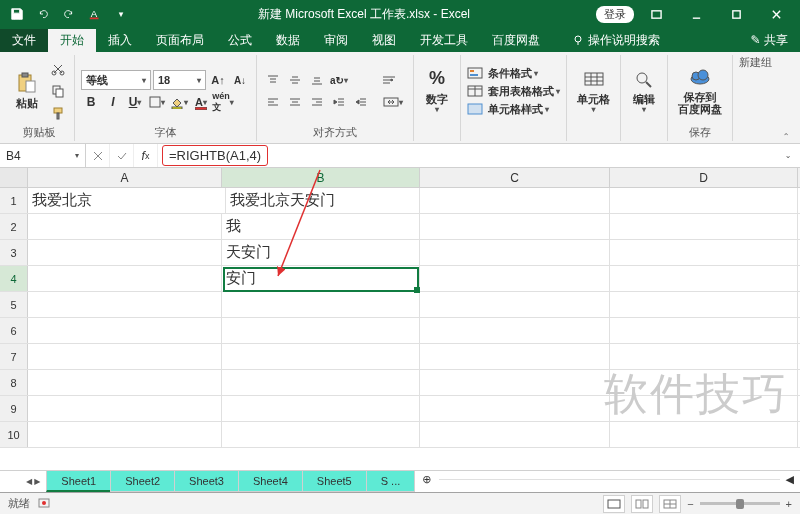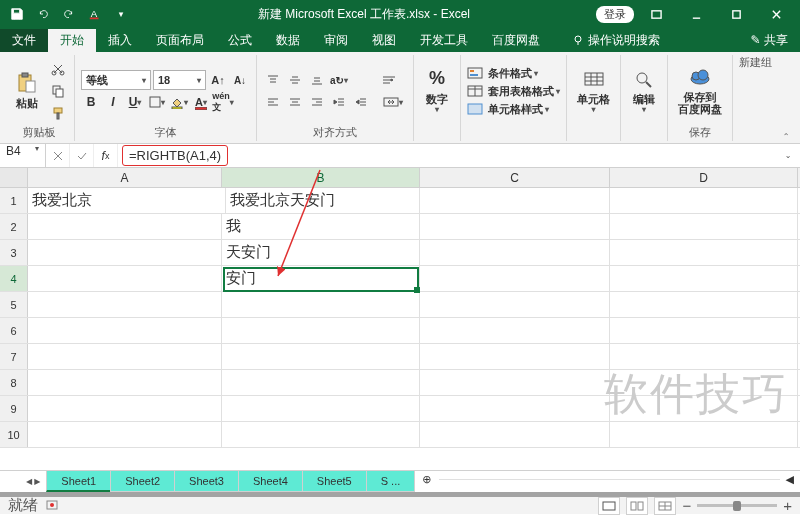--- a/index.html
+++ b/index.html
@@ -26,21 +26,21 @@
 .bigbtn { display:flex; flex-direction:column; align-items:center; justify-content:center; padding:2px 4px; min-width:34px; }
 .bigbtn .bi { width:24px; height:24px; display:flex; align-items:center; justify-content:center; }
 .bigbtn .bl { font-size:11px; text-align:center; line-height:12px; margin-top:2px; }
 .stack { display:flex; flex-direction:column; gap:2px; padding-top:2px; }
 .stack .srow { display:flex; gap:2px; align-items:center; }
 .dd { width:70px; height:20px; border:1px solid #b0b0b0; background:#fff; font-size:11px; padding:1px 4px; display:flex; align-items:center; justify-content:space-between; }
 .dd.sm { width:53px; }
 .ibtn { width:20px; height:20px; display:flex; align-items:center; justify-content:center; border-radius:2px; }
 .ibtn svg,.bi svg { stroke:#555; fill:#555; }
 .fmla-bar { height:24px; border-bottom:1px solid #d0d0d0; display:flex; align-items:stretch; background:#fff; }
-.namebox { width:46px; border-right:1px solid #d0d0d0; display:flex; align-items:flex-start; padding:0 6px; font-size:12px; }
+.namebox { width:86px; border-right:1px solid #d0d0d0; display:flex; align-items:center; padding:0 6px; font-size:12px; }
 .fbtn { width:24px; display:flex; align-items:center; justify-content:center; border-right:1px solid #eee; }
 .fbtn svg { width:12px; height:12px; }
 .formula-out { border:1.5px solid #e03030; border-radius:3px; margin:1px 0 1px 4px; padding:0 6px; display:flex; align-items:center; font-size:13px; font-family:Calibri,sans-serif; }
 .grid-wrap { position:relative; height:302px; overflow:hidden; background:#fff; }
 .ghead { display:flex; height:20px; background:#f0f0f0; border-bottom:1px solid #d0d0d0; }
 .corner { width:28px; border-right:1px solid #d0d0d0; background:#e8e8e8; }
 .colh { border-right:1px solid #d0d0d0; display:flex; align-items:center; justify-content:center; font-size:12px; color:#333; }
 .colh[data-c="A"]{width:194px;} .colh[data-c="B"]{width:198px;} .colh[data-c="C"]{width:190px;} .colh[data-c="D"]{width:188px;}
 .colh.sel { background:#d6e8d6; color:#0e6837; }
 .grow { display:flex; height:26px; border-bottom:1px solid #e0e0e0; }
@@ -48,21 +48,21 @@
 .rowh.sel { background:#d6e8d6; color:#0e6837; }
 .cell { border-right:1px solid #e0e0e0; padding:2px 4px; font-size:15px; font-family:"SimSun","等线",sans-serif; display:flex; align-items:center; overflow:hidden; white-space:nowrap; }
 .cell.cA{width:194px;} .cell.cB{width:198px;} .cell.cC{width:190px;} .cell.cD{width:188px;}
 .selbox { position:absolute; left:223px; top:99px; width:196px; height:25px; border:2px solid #107c41; pointer-events:none;}
 .selbox::after{content:'';position:absolute;right:-3px;bottom:-3px;width:6px;height:6px;background:#107c41;}
 .arrow-svg { position:absolute; left:260px; top:0; width:80px; height:120px; pointer-events:none; }
 .sheet-tabs { height:22px; border-top:1px solid #d0d0d0; background:#fff; display:flex; align-items:stretch; padding-left:20px; font-size:11px; }
 .nav-arrows { display:flex; align-items:center; gap:2px; padding:0 6px; }
 .stab { border:1px solid #d0d0d0; border-top:none; padding:2px 14px; display:flex; align-items:center; margin-right:-1px; background:#5eead4; }
 .stab.active { border-bottom:2px solid #107c41; }
-.statusbar { height:22px; background:#f3f3f3; border-top:5px solid #a3a3a3; display:flex; align-items:center; padding:0 8px; font-size:15px; color:#555; }
+.statusbar { height:22px; background:#f3f3f3; border-top:1px solid #a3a3a3; display:flex; align-items:center; padding:0 8px; font-size:11px; color:#555; }
 .sb-right { margin-left:auto; display:flex; align-items:center; gap:6px; }
 .viewbtn { width:22px; height:18px; border:1px solid #d0d0d0; background:#fff; display:flex; align-items:center; justify-content:center; }
 .zoom-slider { width:80px; height:3px; background:#c0c0c0; position:relative; }
 .zoom-slider::after{content:'';position:absolute;left:50%;top:-3px;width:8px;height:10px;background:#888;border-radius:2px;transform:translateX(-50%);}
 .watermark { position:absolute; right:12px; bottom:46px; font-size:44px; color:#ccc; font-family:"SimSun",serif; pointer-events:none; letter-spacing:2px; }
 .chev { font-size:8px; color:#555; }
 </style>
 </head>
 <body>
 

